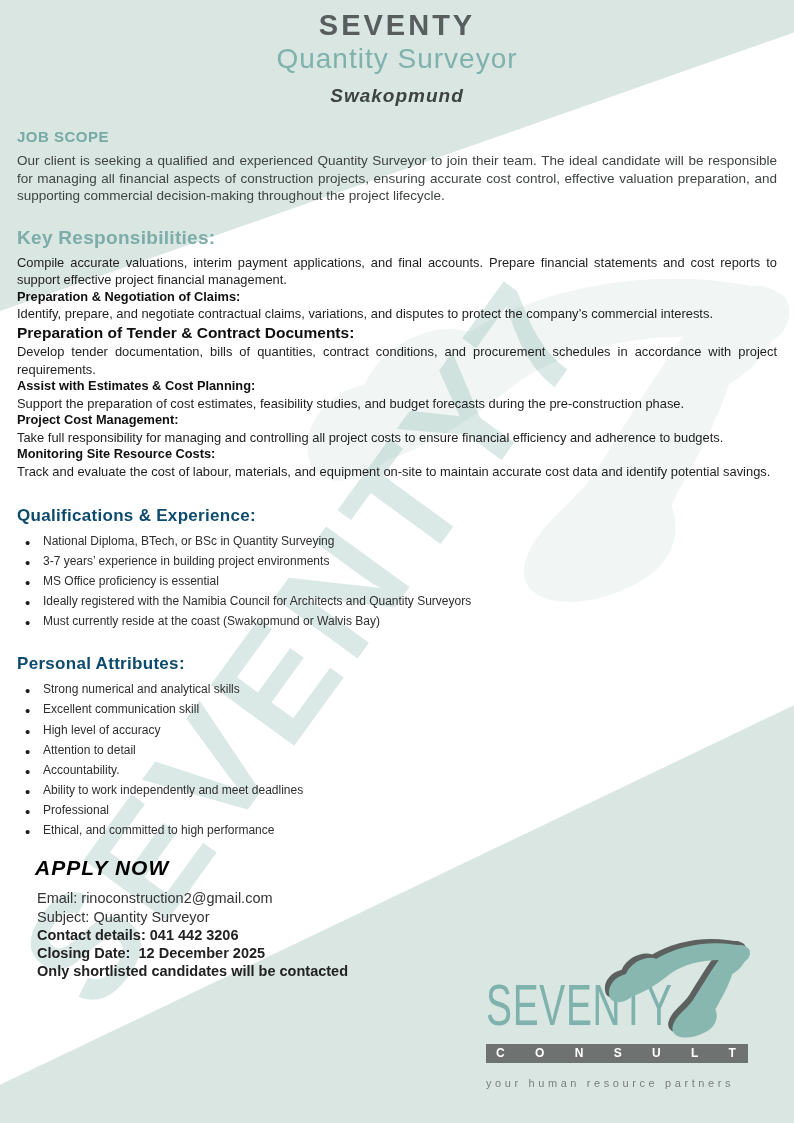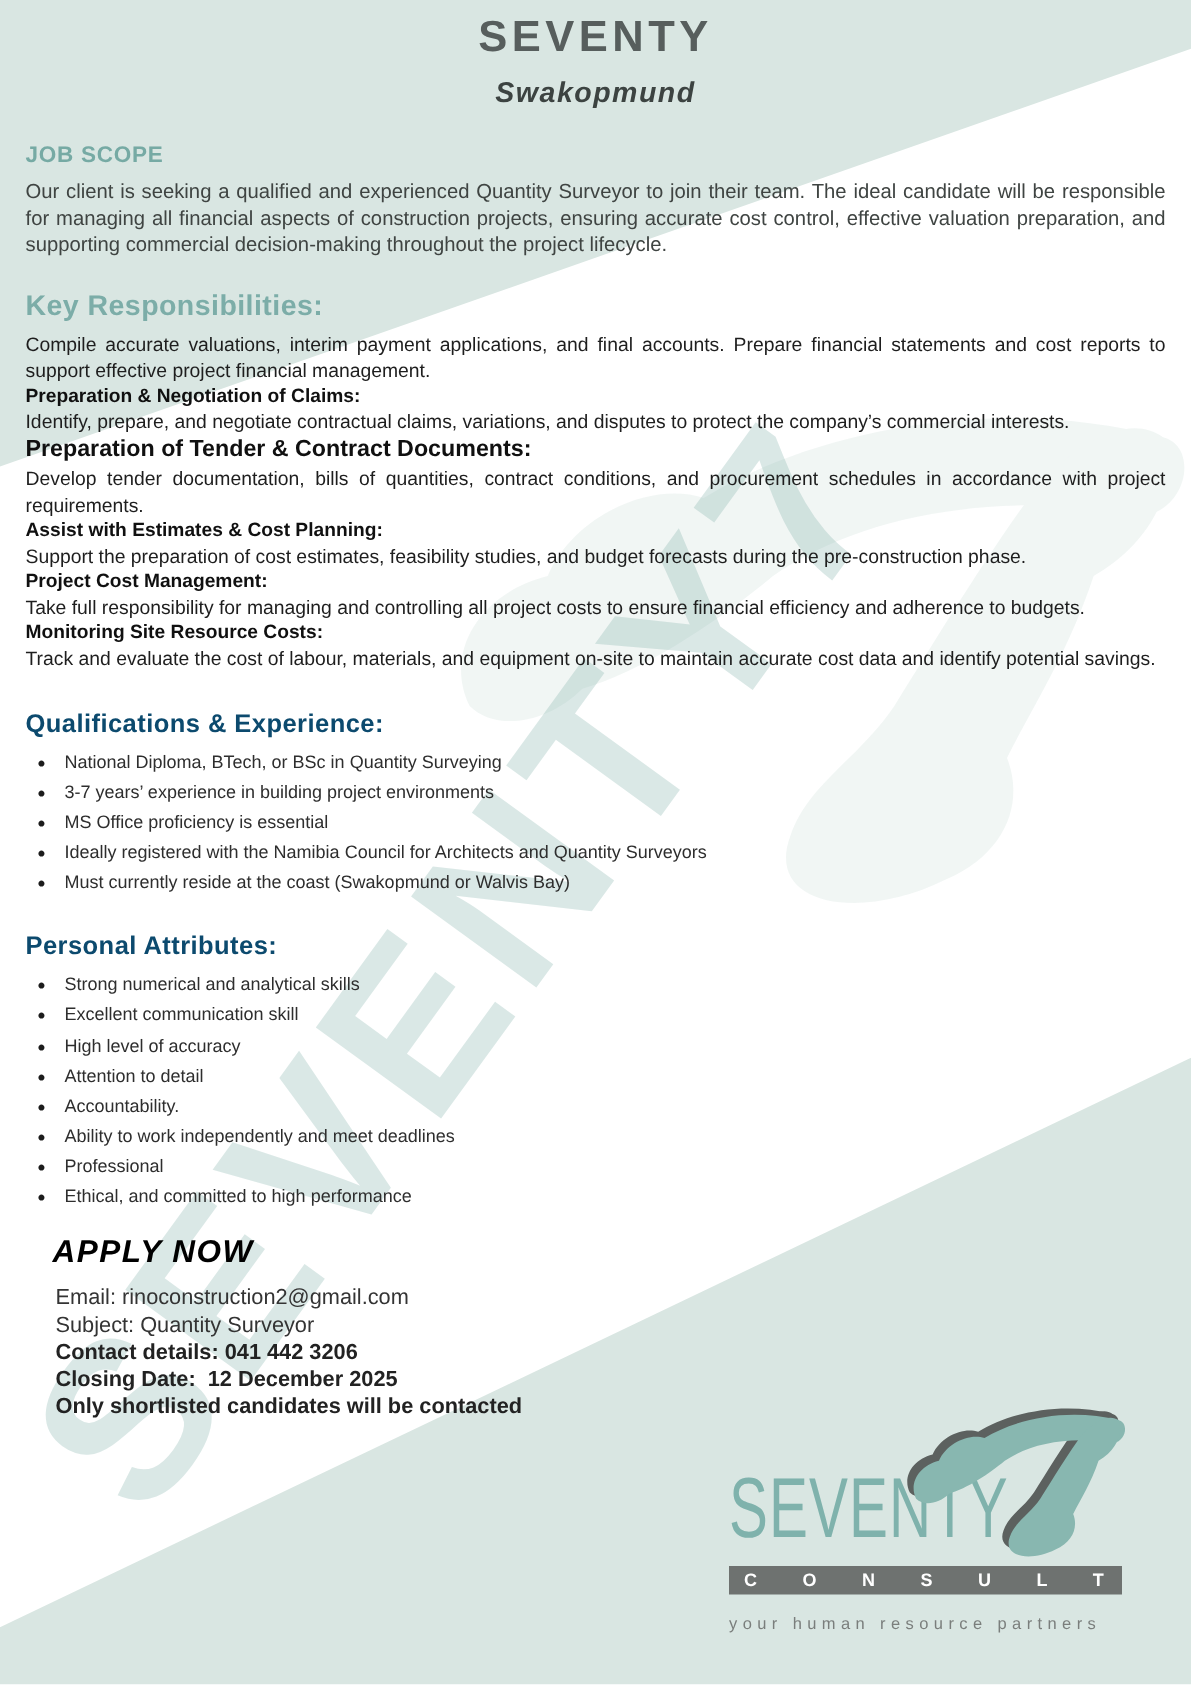--- a/index.html
+++ b/index.html
@@ -88,20 +88,21 @@
       <path d="M8,96 C2,84 10,70 26,66 C32,52 50,44 62,48 C88,32 130,24 168,34 C176,36 174,50 164,52 C130,46 98,52 78,66 C66,76 48,88 34,92 C26,100 14,102 8,96 Z"></path>
       <path d="M168,34 C172,44 166,58 152,66 C146,84 138,96 132,108 C136,118 132,130 118,136 C98,146 76,142 82,126 C86,114 98,108 106,96 C116,80 128,60 140,44 C148,36 160,28 168,34 Z"></path>
     </g>
   </svg>
   <div class="wm-text">SEVENTY7</div>
 
   <div class="content">
 
     <div class="hdr">
       <div class="hdr-title">SEVENTY</div>
+      <div class="hdr-pos">Quantity Surveyor</div>
       <div class="hdr-loc">Swakopmund</div>
     </div>
 
     <div class="sec-h-sm">JOB SCOPE</div>
     <p class="scope-p">Our client is seeking a qualified and experienced Quantity Surveyor to join their team. The ideal candidate will be responsible for managing all financial aspects of construction projects, ensuring accurate cost control, effective valuation preparation, and supporting commercial decision-making throughout the project lifecycle.</p>
 
     <div class="sec-h-lg">Key Responsibilities:</div>
     <div class="resp">
       <p class="resp-body">Compile accurate valuations, interim payment applications, and final accounts. Prepare financial statements and cost reports to support effective project financial management.</p>
       <div class="resp-label">Preparation &amp; Negotiation of Claims:</div>

